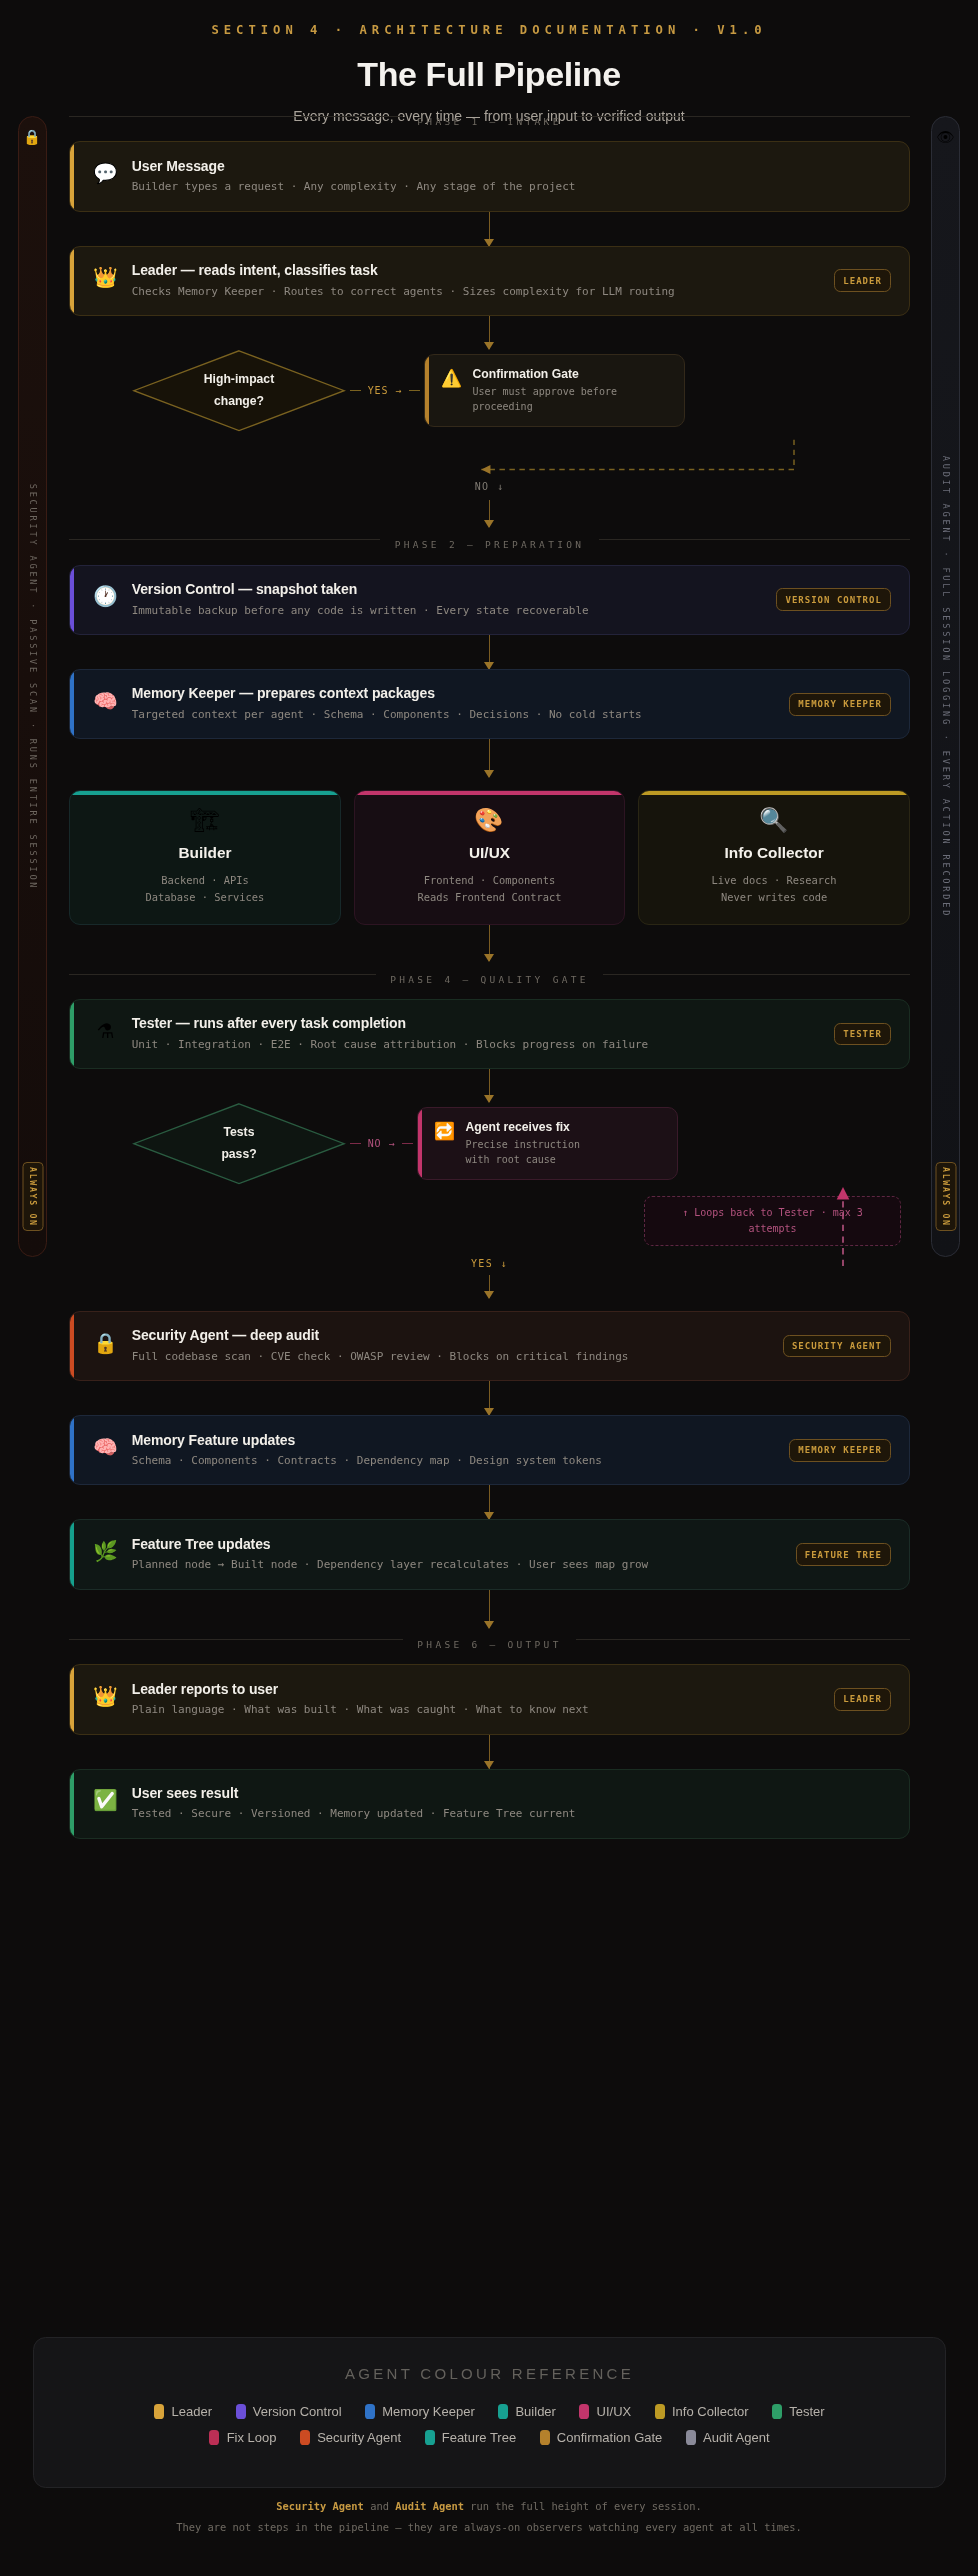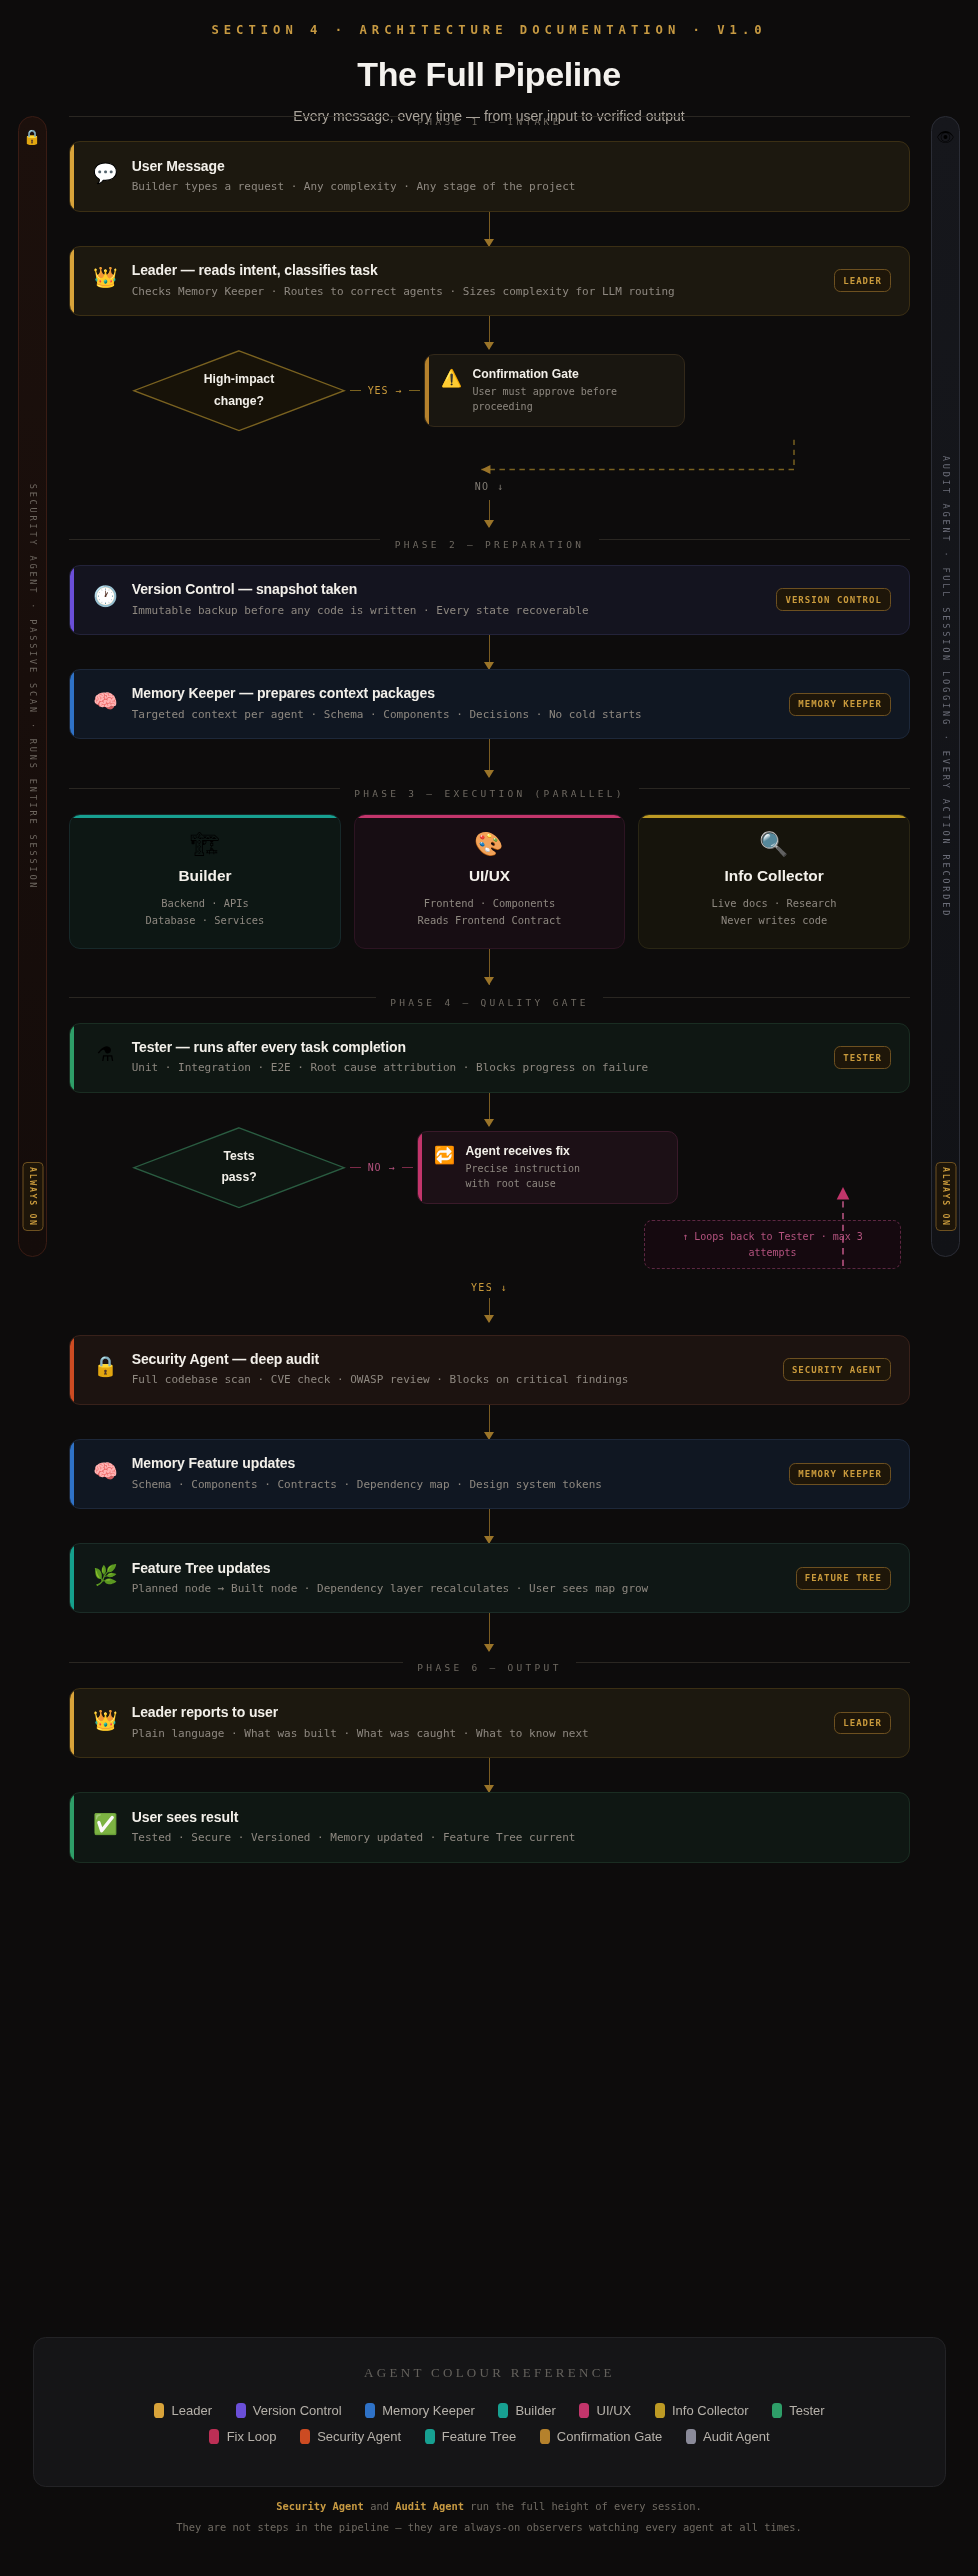--- a/index.html
+++ b/index.html
@@ -330,22 +330,22 @@
     position: absolute;
     left: 33px; top: 2337px;
     width: 913px;
     background: #151517;
     border: 0.9px solid #232326;
     border-radius: 12.7px;
     padding: 27px 22px 31px;
     text-align: center;
   }
   .legend-title {
-    font-family: Liberation Serif, serif;
-    font-size: 13px; letter-spacing: 3.3px; color: #64615c;
+    font-family: Liberation Sans, sans-serif;
+    font-size: 15px; letter-spacing: 3.3px; color: #64615c;
   }
   .legend-rows { margin-top: 22px; }
   .legend-row {
     display: flex; justify-content: center; align-items: center;
     flex-wrap: wrap;
     gap: 8.2px 23.5px;
     margin-bottom: 11px;
   }
   .legend-item { display: flex; align-items: center; gap: 7.2px; }
   .swatch { width: 10px; height: 14.5px; border-radius: 3.6px; flex: 0 0 10px; }
@@ -476,25 +476,20 @@
         <div class="emoji">🧠</div>
         <div class="body">
           <h3>Memory Keeper — prepares context packages</h3>
           <p style="max-width:543px">Targeted context per agent · Schema · Components · Decisions · No cold starts</p>
         </div>
         <div class="tag">MEMORY KEEPER</div>
       </div>
 
       <div class="arrow" style="height:38px"></div>
 
-      <div class="phase-divider" style="margin-top:11px">
-        <div class="line"></div>
-        <div class="lbl">PHASE 3 — EXECUTION (PARALLEL)</div>
-        <div class="line"></div>
-      </div>
 
       <div class="triple" style="margin-top:12.7px">
         <div class="pcard p-builder">
           <div class="emoji">🏗</div>
           <h3>Builder</h3>
           <p>
             <span>Backend · APIs</span><br>
             <span>Database · Services</span>
           </p>
         </div>

